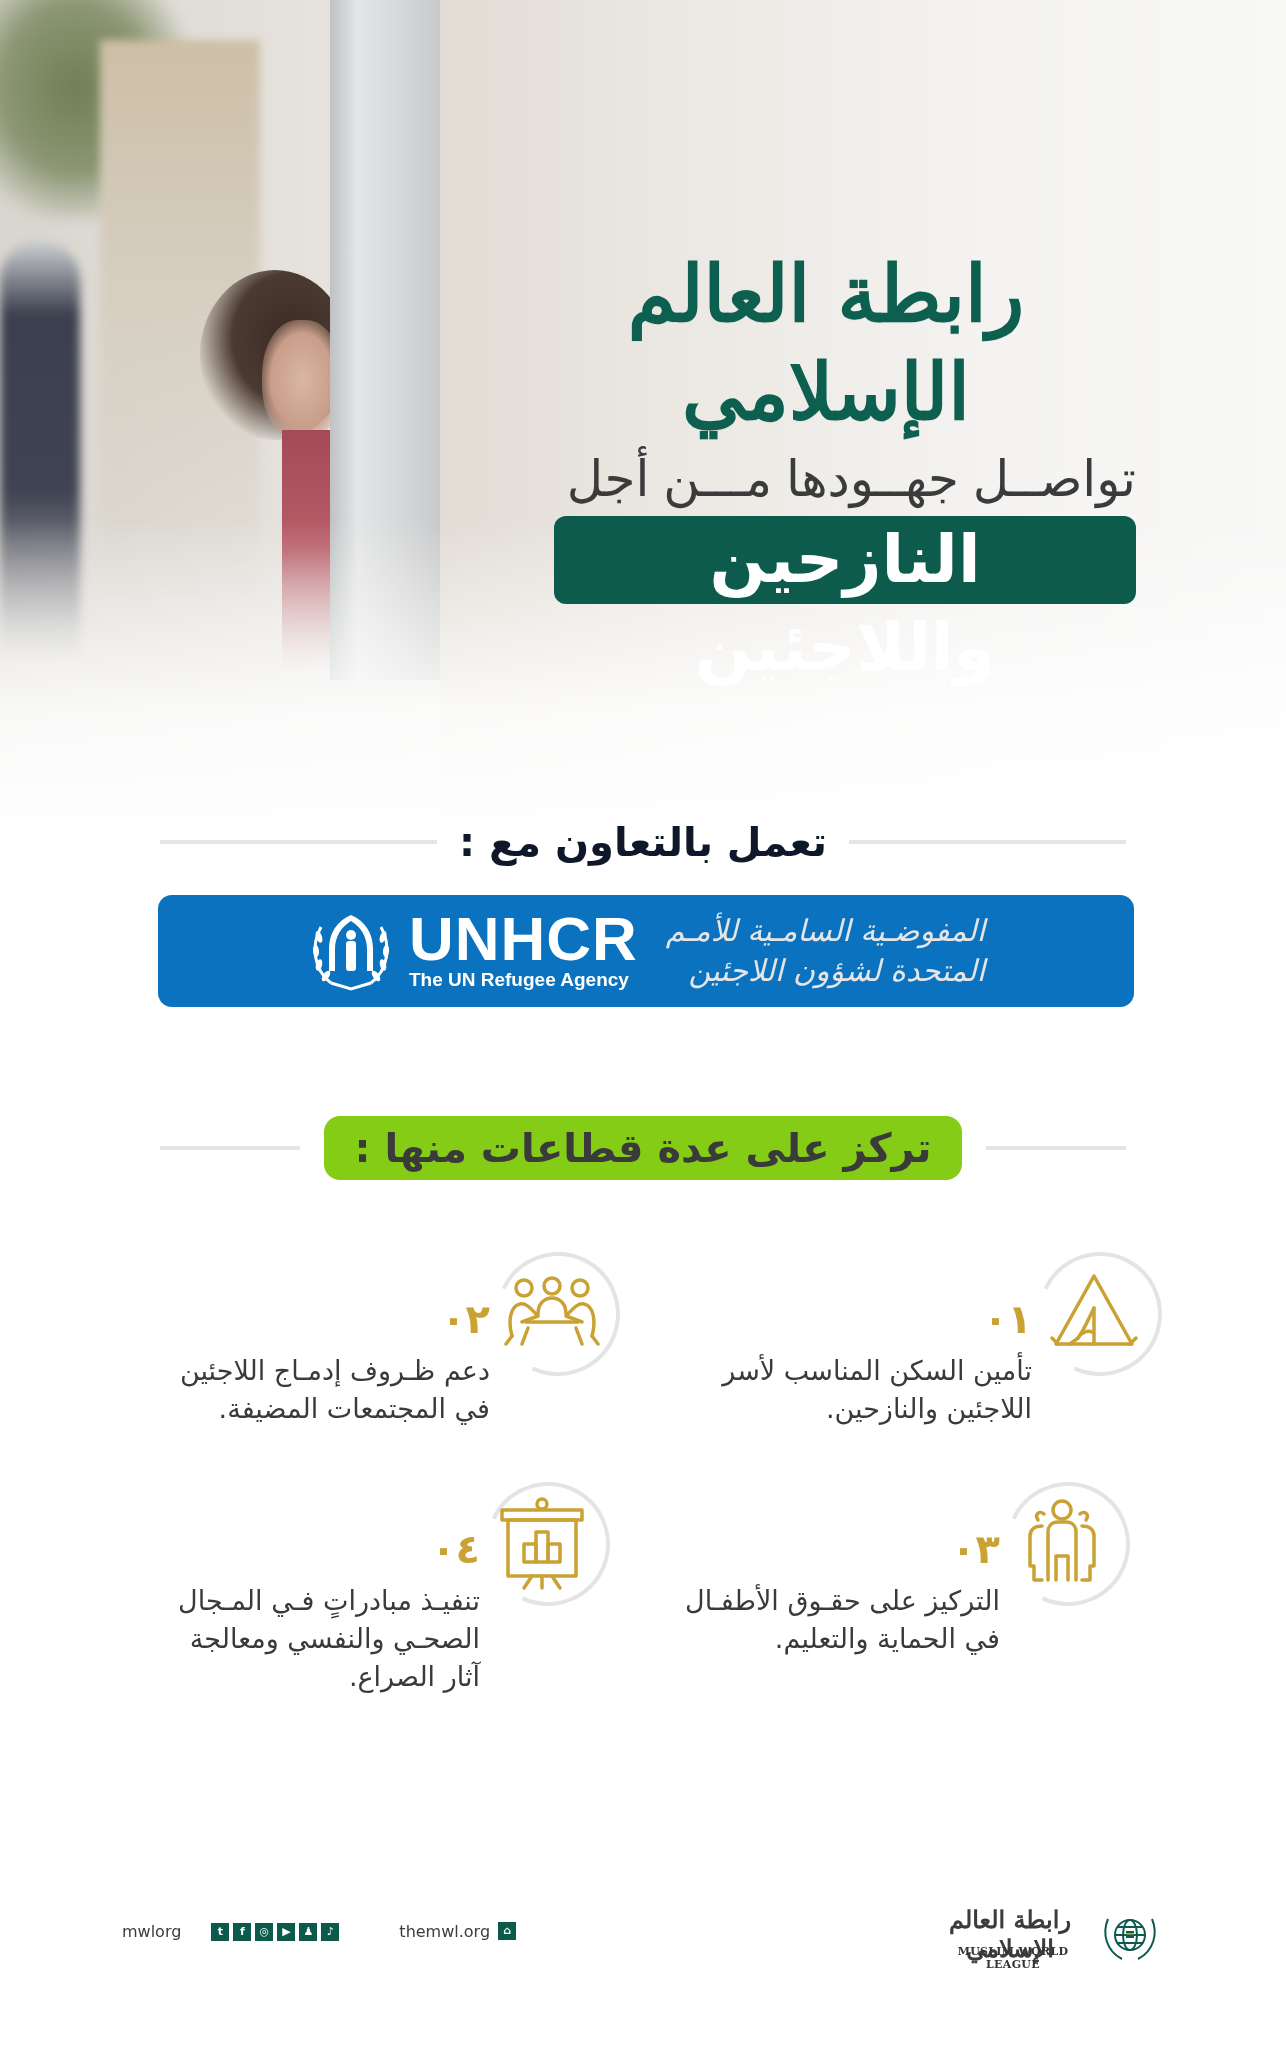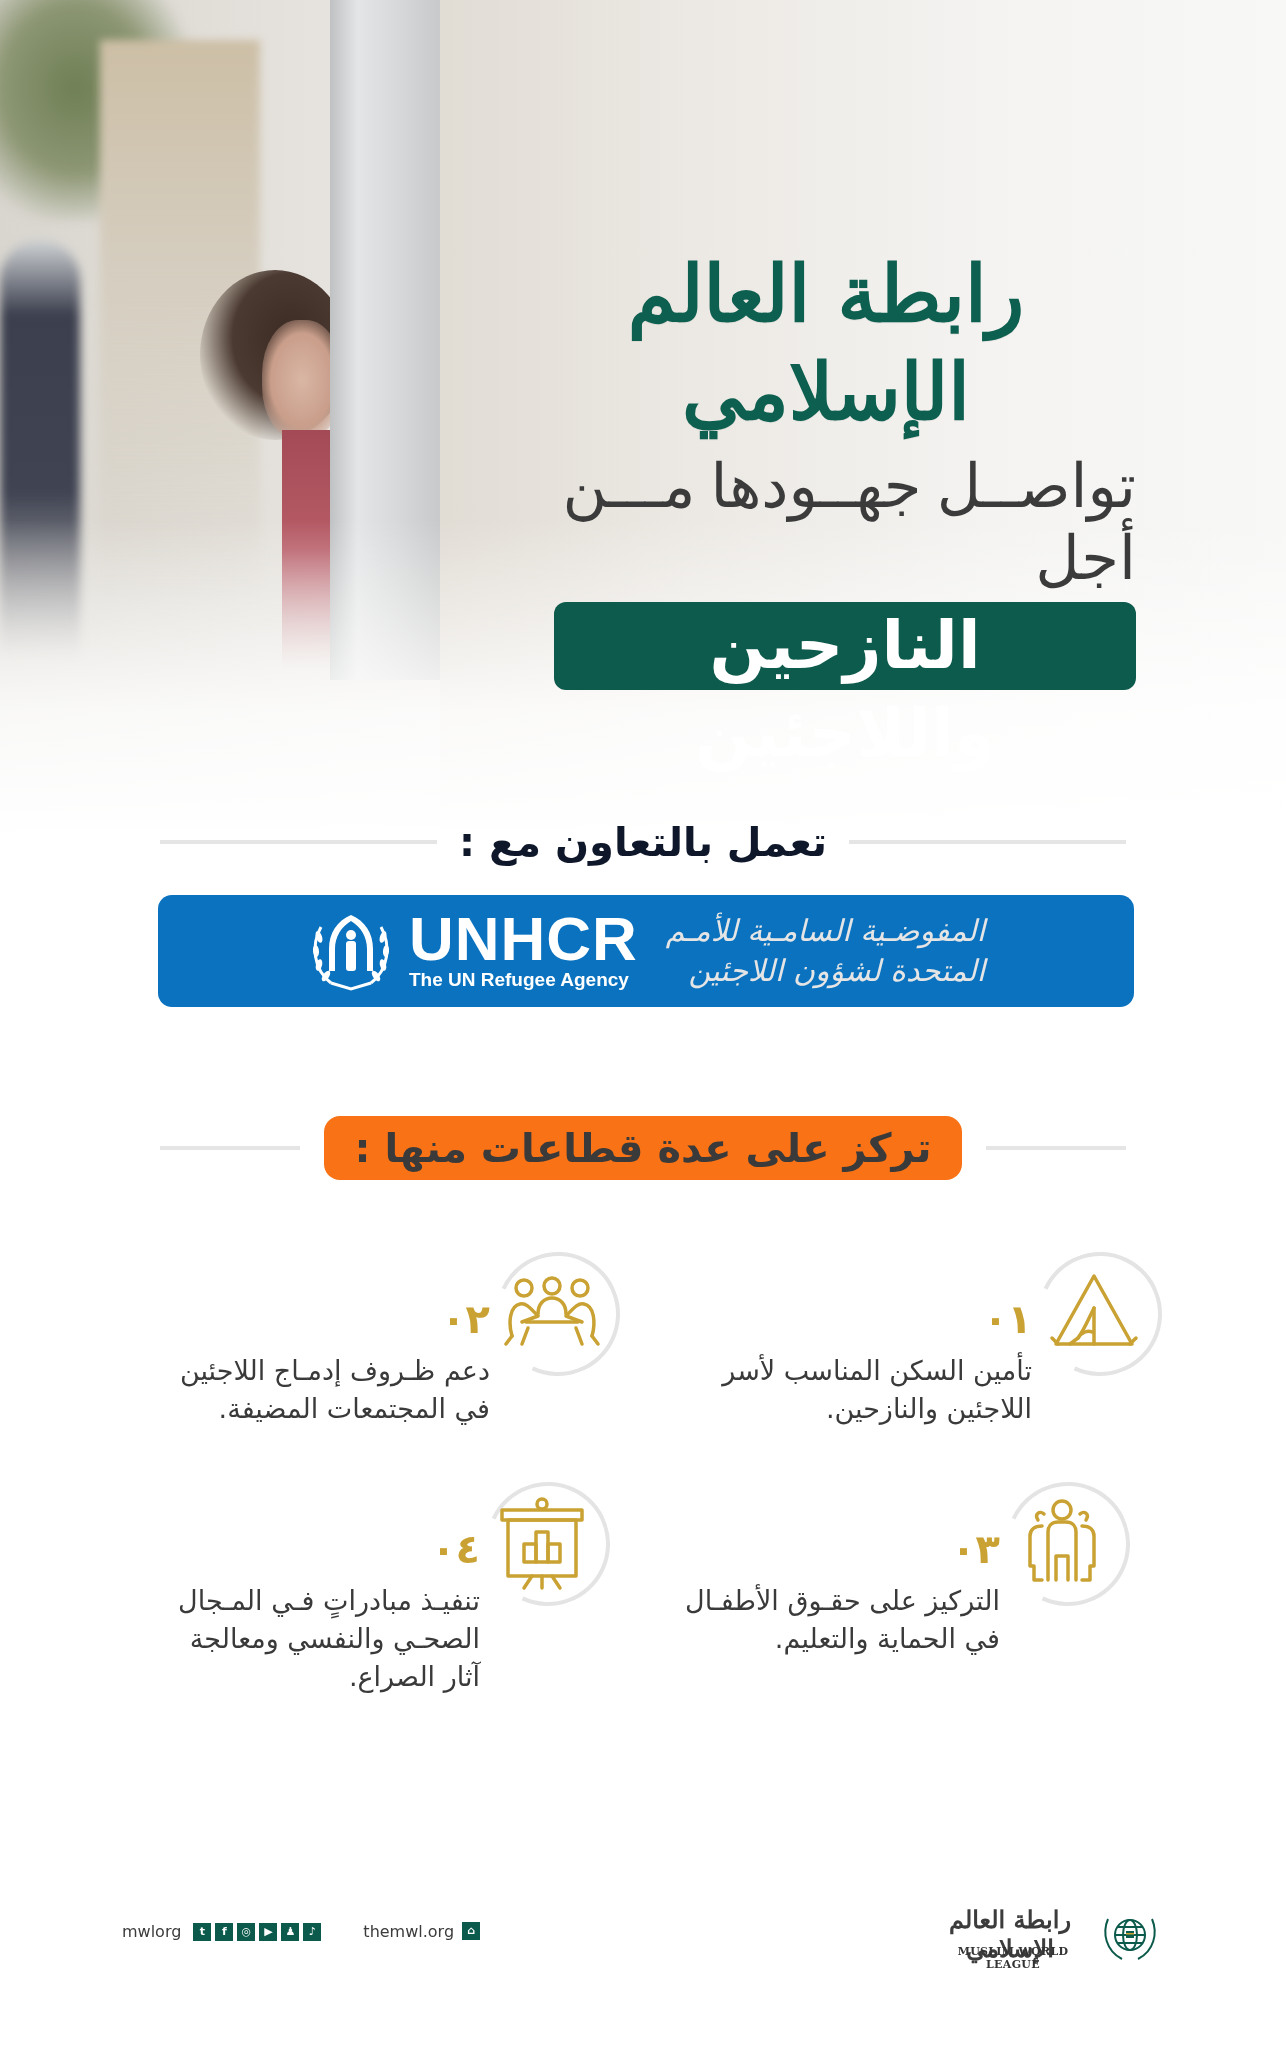--- a/index.html
+++ b/index.html
@@ -25,50 +25,50 @@
     background: linear-gradient(90deg, #bfc1c2 0%, #e4e5e6 25%, #d8d9da 60%, #c8c9ca 100%); }
   .photo-wall { position: absolute; left: 440px; top: 0; width: 846px; height: 840px;
     background: linear-gradient(90deg, #e1dcd4 0%, #ece9e4 30%, #f4f3f1 65%, #f8f8f7 100%); }
   .hero-fade { position: absolute; left: 0; top: 520px; width: 1286px; height: 320px;
     background: linear-gradient(180deg, rgba(255,255,255,0) 0%, rgba(255,255,255,0.85) 60%, #ffffff 100%); }
 
   
   .title-block { position: absolute; right: 150px; top: 245px; width: 620px; text-align: center; direction: rtl; }
   .calligraphy { font-family: "DejaVu Serif", serif; font-size: 78px; font-weight: bold; color: #0d5f4f;
     letter-spacing: 2px; line-height: 1.25; text-shadow: 0 1px 0 rgba(0,0,0,0.05); }
-  .subtitle { font-family: Liberation Serif, serif; font-size: 61px; color: #3b3b3b; margin-top: 10px; text-align: right; letter-spacing: 1px; }
+  .subtitle { font-family: Liberation Sans, sans-serif; font-size: 50px; color: #3b3b3b; margin-top: 10px; text-align: right; letter-spacing: 1px; }
   .green-banner { display: inline-block; margin-top: 8px; width: 582px; height: 88px; border-radius: 12px;
     background: #0d5b4c; color: #ffffff; font-size: 66px; font-weight: bold; line-height: 88px; text-align: center; float: right; }
 
   
   .section-head { position: absolute; left: 160px; width: 966px; height: 60px; display: flex; align-items: center; direction: rtl; }
   .sep-line { flex: 1; height: 4px; background: #e5e5e5; }
   .head-text { padding: 0 22px; font-size: 40px; font-weight: bold; color: #0f172a; white-space: nowrap; }
-  .head-pill { margin: 0 24px; padding: 0 30px; height: 64px; border-radius: 16px; background: #f97316; line-height: 64px; font-size: 40px; font-weight: bold; color: #3a3a3a; white-space: nowrap; }
+  .head-pill { margin: 0 24px; padding: 0 30px; height: 64px; border-radius: 16px; background: #84cc16; line-height: 64px; font-size: 40px; font-weight: bold; color: #3a3a3a; white-space: nowrap; }
 
   
   .unhcr-card { position: absolute; left: 158px; top: 895px; width: 976px; height: 112px; border-radius: 14px;
     background: #0a72bf; display: flex; align-items: center; justify-content: center; gap: 28px; direction: rtl; padding: 0 60px; }
   .unhcr-ar { color: #e5e5e5; font-size: 30px; line-height: 40px; text-align: right; font-style: italic; }
   .unhcr-logo { display: flex; align-items: center; gap: 14px; direction: ltr; }
   .unhcr-emblem { width: 88px; height: 84px; }
   .unhcr-text { color: #ffffff; }
   .unhcr-big { font-family: "Liberation Sans", sans-serif; font-size: 62px; font-weight: bold; letter-spacing: 1px; line-height: 56px; }
   .unhcr-small { font-family: "Liberation Sans", sans-serif; font-size: 19px; font-weight: bold; margin-top: 2px; }
 
   
   .sector { position: absolute; width: 480px; height: 220px; direction: rtl; }
   .sector .ring { position: absolute; right: 10px; top: 0; width: 124px; height: 124px; border-radius: 50%;
     border: 4px solid #e4e4e4; border-left-color: transparent; border-bottom-color: #e4e4e4; transform: rotate(-20deg); }
   .sector .icon { position: absolute; right: 28px; top: 14px; width: 100px; height: 96px; }
   .sector .num { position: absolute; right: 140px; top: 44px; font-size: 40px; font-weight: bold; color: #c9a233; }
   .sector .desc { position: absolute; right: 140px; top: 100px; width: 320px; font-size: 27px; line-height: 38px; color: #3a3a3a; text-align: right; }
 
   
-  .footer-left { position: absolute; left: 122px; top: 1922px; display: flex; align-items: center; gap: 6px; }
+  .footer-left { position: absolute; left: 122px; top: 1922px; display: flex; align-items: center; gap: 24px; }
   .footer-text { font-family: "DejaVu Sans", sans-serif; font-size: 16px; color: #3c3c3c; }
   .social { display: flex; gap: 4px; margin-left: 6px; }
   .sq { width: 18px; height: 18px; background: #0b5a4b; color: #fff; font-size: 11px; line-height: 18px; text-align: center; font-weight: bold; font-family: "DejaVu Sans", sans-serif; }
   .footer-site { margin-left: 36px; display: flex; align-items: flex-start; gap: 8px; }
   .footer-right { position: absolute; left: 930px; top: 1905px; width: 232px; height: 60px; }
   .mwl-ar { position: absolute; left: 0; top: 0; width: 160px; font-family: "DejaVu Serif", serif; font-size: 24px; font-weight: bold; color: #3c3c3c; text-align: center; direction: rtl; }
   .mwl-en { position: absolute; left: 0; top: 40px; width: 166px; font-family: "DejaVu Serif", serif; font-size: 11px; font-weight: bold; color: #333; text-align: center; letter-spacing: 0.3px; }
   .mwl-emblem { position: absolute; left: 170px; top: 0; width: 60px; height: 60px; }
 </style>
 </head>

